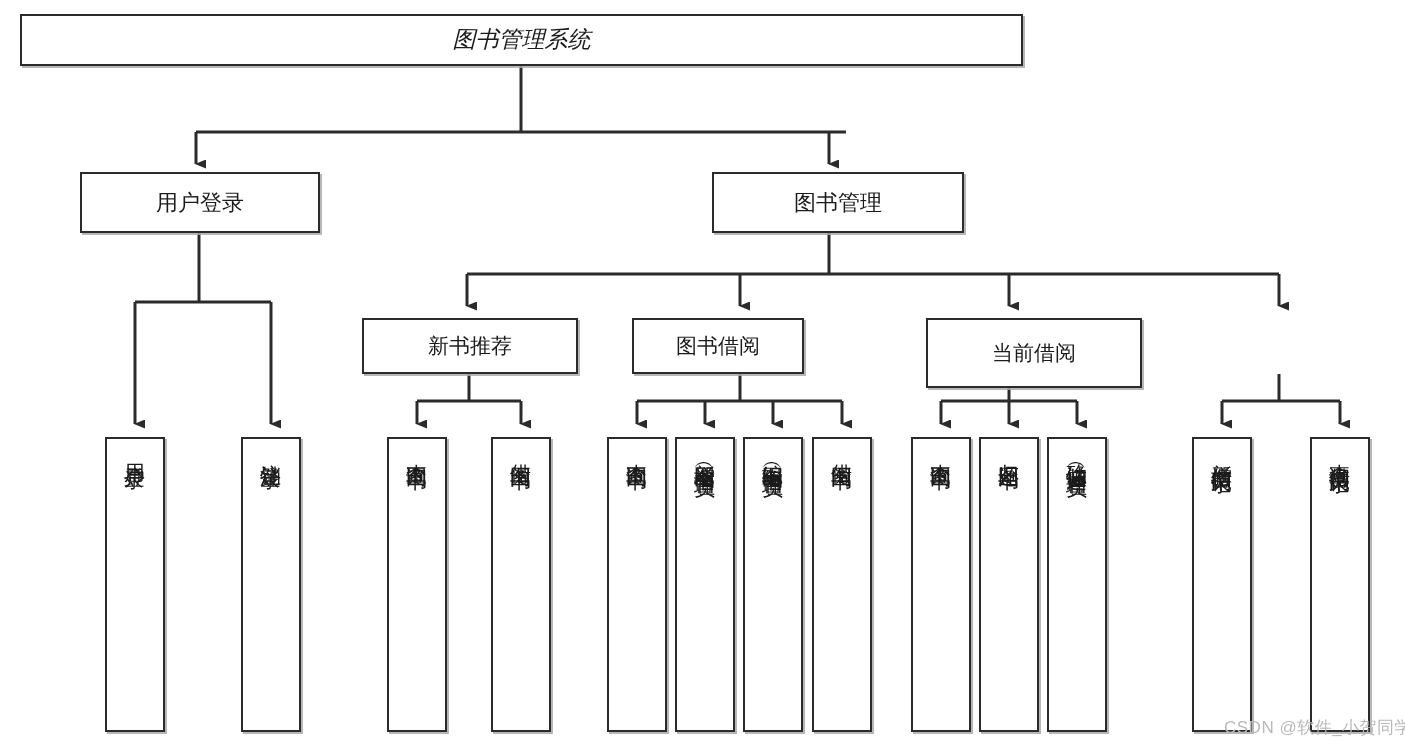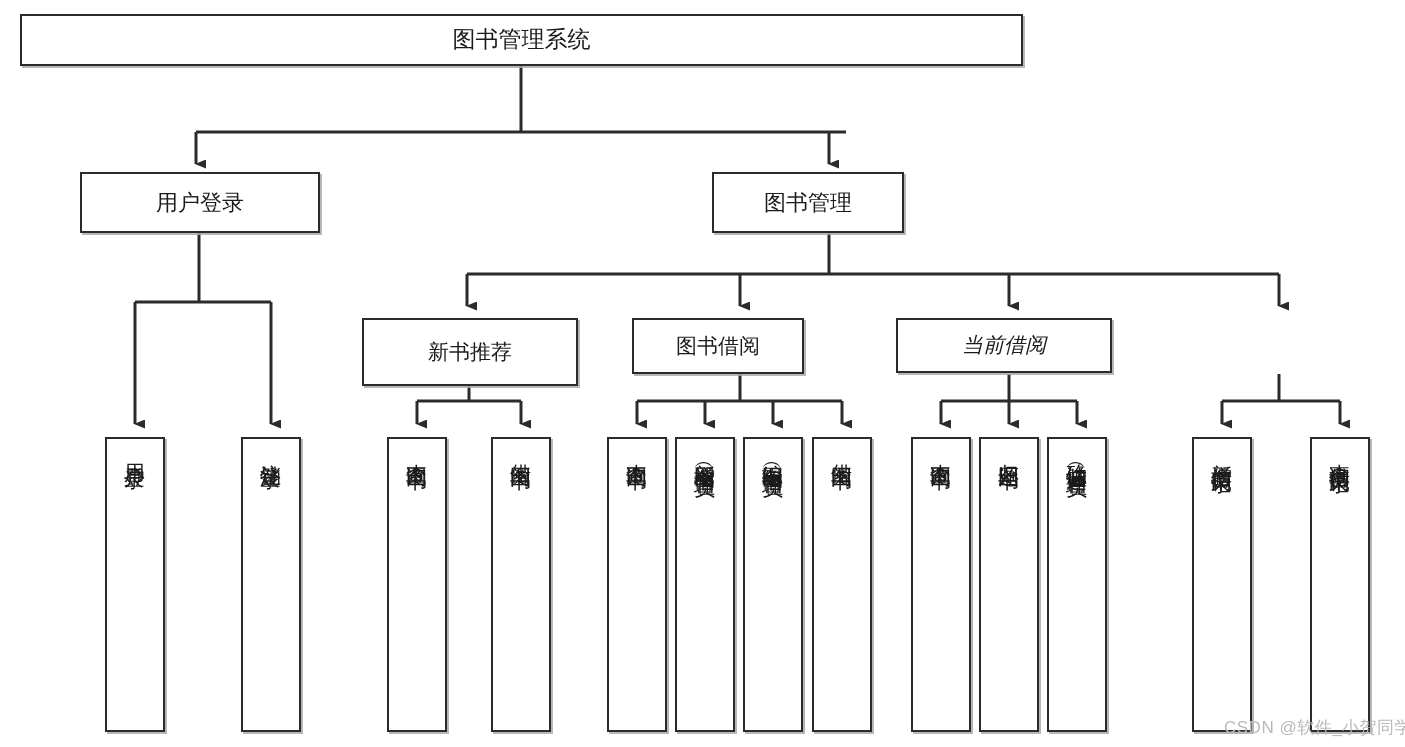--- a/index.html
+++ b/index.html
@@ -35,21 +35,21 @@
     align-items: center;
     justify-content: center;
     color: #1b1b1b;
   }
   .node .label {
     display: block;
     text-align: center;
     line-height: 1.18;
     white-space: nowrap;
   }
-  .node.root .label { font-size: 23px; }
+  .node.root .label { font-size: 23px; font-style: italic; }
   .node.lvl2 .label { font-size: 22px; }
   .node.lvl3 .label { font-size: 21px; }
 
   .node.leaf {
     align-items: flex-start;
     justify-content: center;
     padding-top: 8px;
   }
   .node.leaf .label {
     writing-mode: vertical-rl;
@@ -122,31 +122,31 @@
     </g>
   </svg>
 
   <div class="node root" style="left:20px; top:14px; width:1003px; height:52px;">
     <span class="label">图书管理系统</span>
   </div>
 
   <div class="node lvl2" style="left:80px; top:172px; width:240px; height:61px;">
     <span class="label">用户登录</span>
   </div>
-  <div class="node lvl2" style="left:712px; top:172px; width:192px; height:61px;">
+  <div class="node lvl2" style="left:712px; top:172px; width:252px; height:61px;">
     <span class="label">图书管理</span>
   </div>
 
-  <div class="node lvl3" style="left:362px; top:318px; width:216px; height:68px;">
+  <div class="node lvl3" style="left:362px; top:318px; width:216px; height:56px;">
     <span class="label">新书推荐</span>
   </div>
   <div class="node lvl3" style="left:632px; top:318px; width:172px; height:56px;">
     <span class="label">图书借阅</span>
   </div>
-  <div class="node lvl3" style="left:896px; top:318px; width:216px; height:55px;font-style:italic;">
+  <div class="node lvl3" style="left:926px; top:318px; width:216px; height:70px;">
     <span class="label">当前借阅</span>
   </div>
 
   <div class="node leaf" style="left:105px; top:437px; width:60px; height:295px;">
     <span class="label">用户登录</span>
   </div>
   <div class="node leaf" style="left:241px; top:437px; width:60px; height:295px;">
     <span class="label">注销登录</span>
   </div>
 

